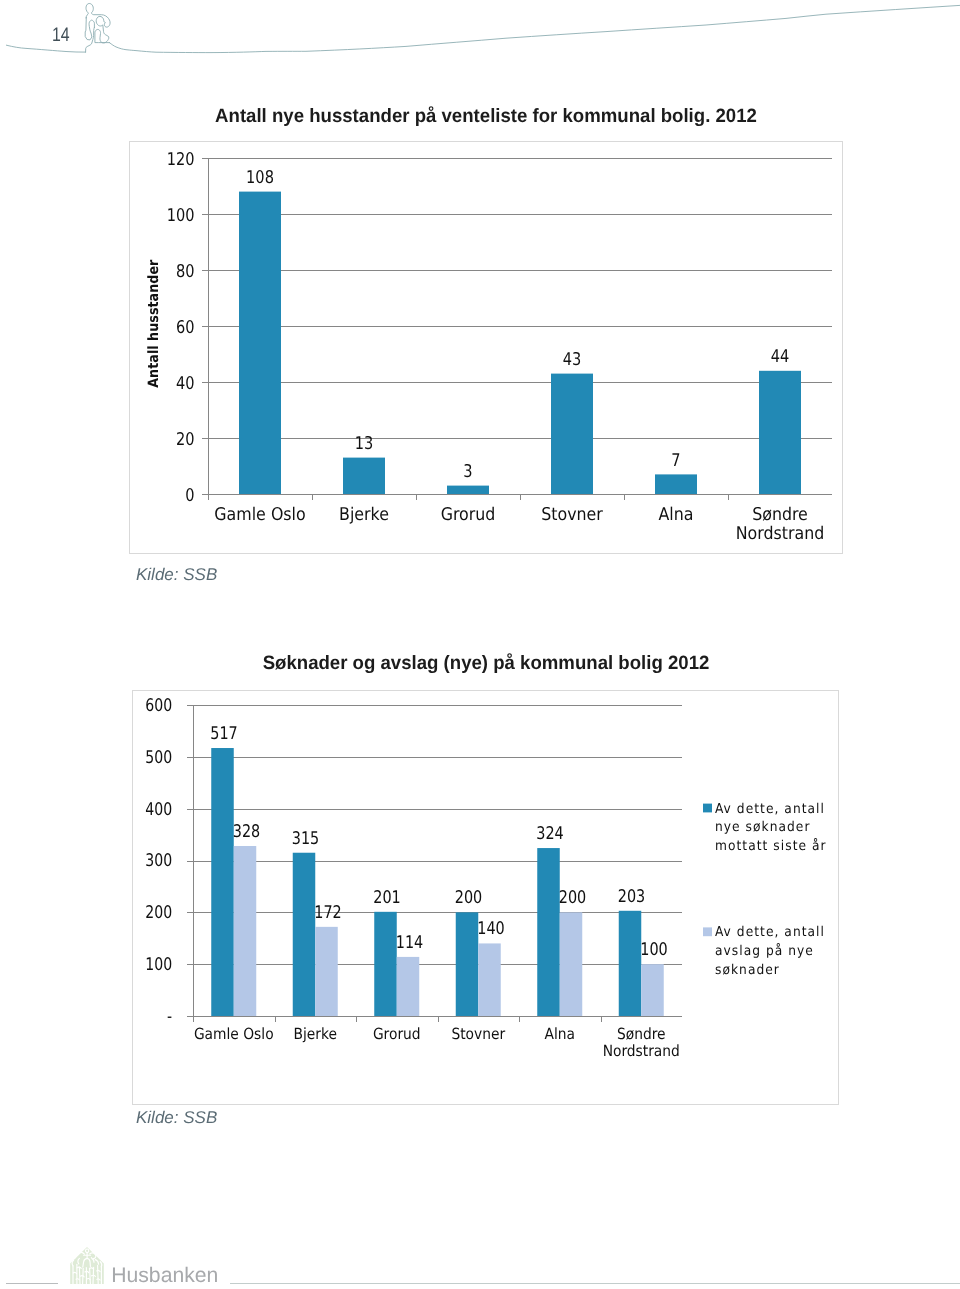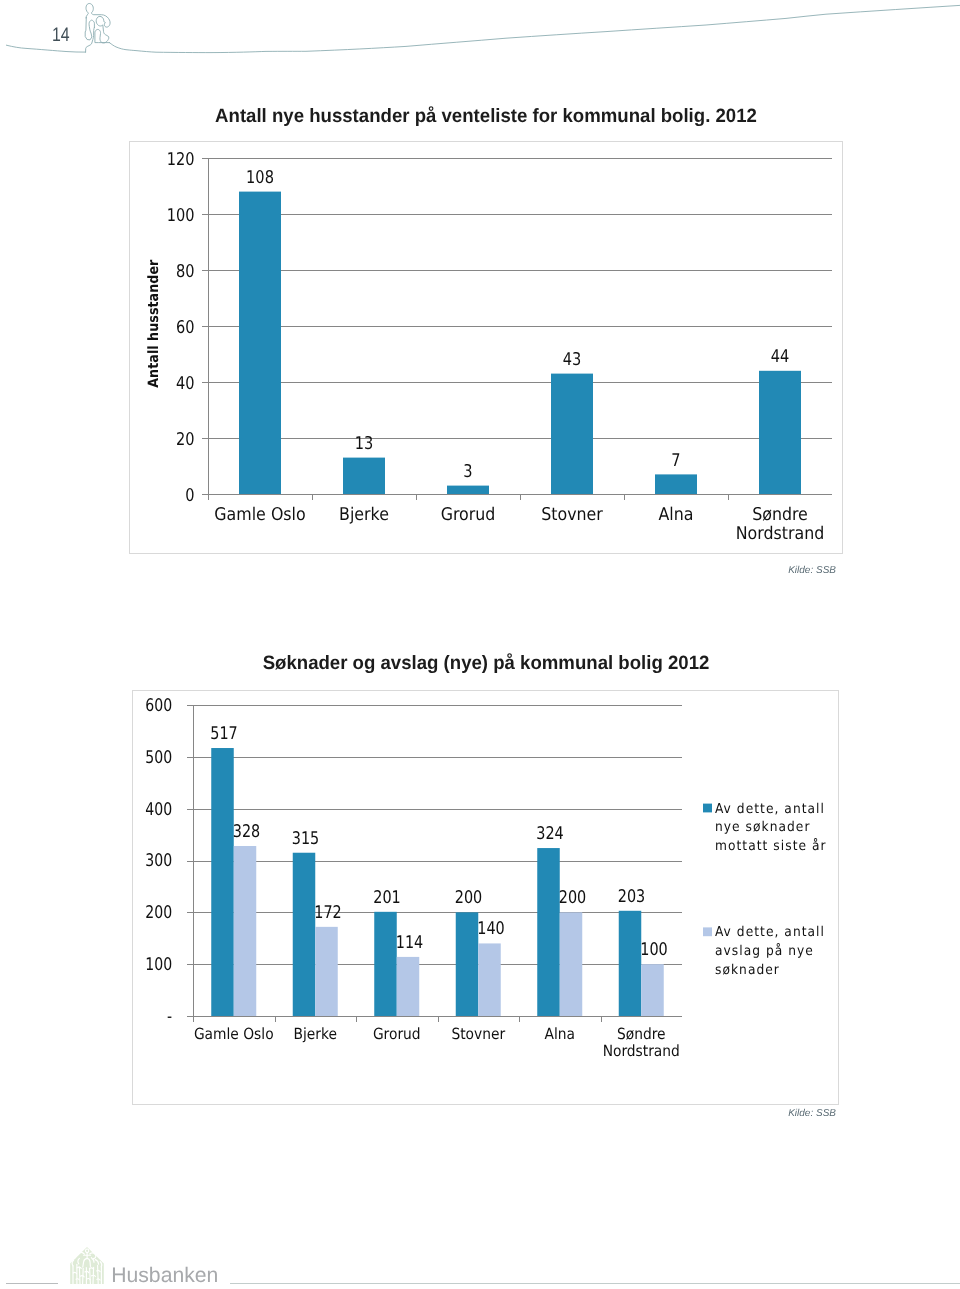--- a/index.html
+++ b/index.html
@@ -15,22 +15,22 @@
  font-family:"Liberation Sans",sans-serif;font-size:19.6px;color:#414f57;
  letter-spacing:0px;line-height:1;transform-origin:left top;transform:scaleX(0.81);}
 
 
 .ctitle{position:absolute;font-family:"Liberation Sans",sans-serif;
  font-weight:bold;font-size:19.3px;color:#1c1c1c;text-align:center;
  letter-spacing:0px;line-height:1;transform:scaleX(0.965);}
 
 
 .cap{position:absolute;font-family:"Liberation Sans",sans-serif;
- font-weight:normal;font-style:italic;font-size:10px;color:#5b6c75;
- text-align:right;line-height:1;}
+ font-weight:normal;font-style:italic;font-size:17px;color:#5b6c75;
+ text-align:left;line-height:1;}
 
 
 .ftr{position:absolute;left:0;top:0px;width:960px;height:1289px;}
 .brand{position:absolute;left:105.2px;top:1265.3px;
  font-family:"Liberation Sans",sans-serif;font-size:21.2px;color:#a7a9ac;
  letter-spacing:0px;line-height:1;}
 .frule{position:absolute;height:1px;background:#b9bcbe;}
 #frule-left{left:0px;top:1283px;width:52px;}
 #frule-right{left:224px;top:1283px;width:736px;background:#c3cdcc;}
 

